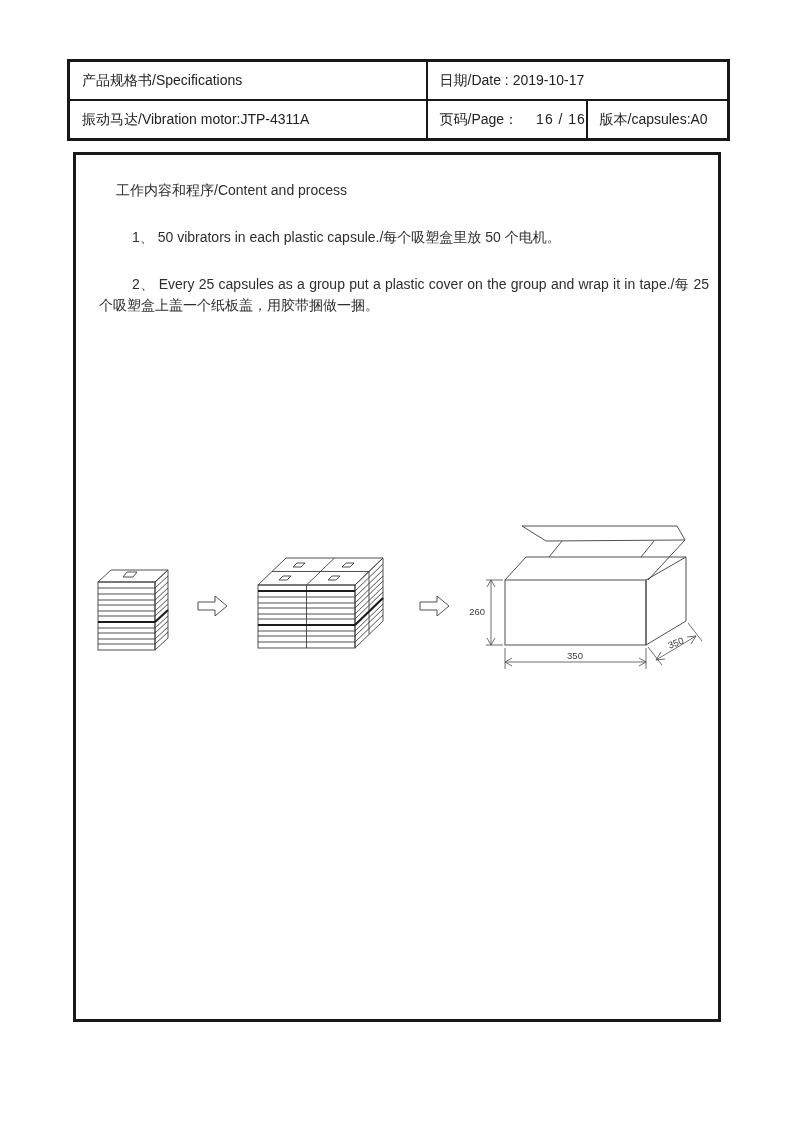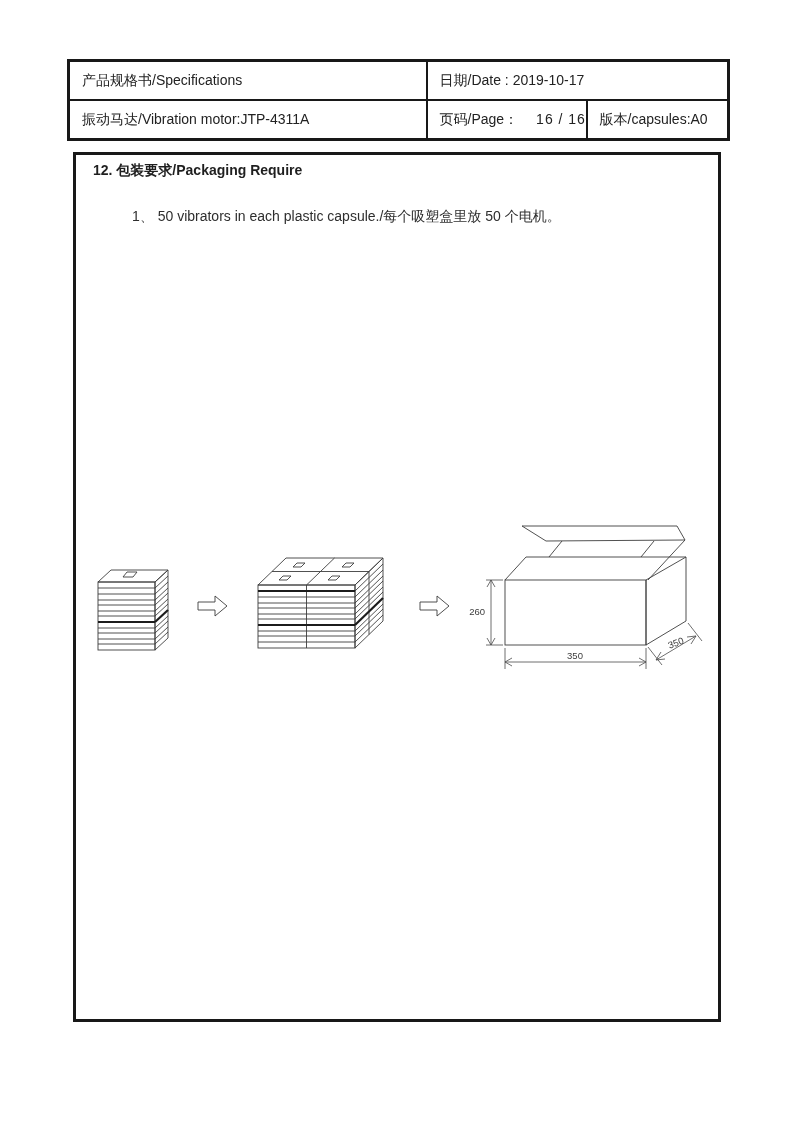--- a/index.html
+++ b/index.html
@@ -88,22 +88,23 @@
       <td>
         <span>页码/Page：</span><span class="page-num-val">16 / 16</span>
       </td>
       <td>版本/capsules:A0</td>
     </tr>
   </tbody>
     </table>
 
   <div class="content-box">
     <div class="content-inner">
-      <div class="sec-title">12. 包装要求/Packaging Require</div>
+      <div class="subtitle">工作内容和程序/Content and process</div>
       <p class="para">1、 50 vibrators in each plastic capsule./每个吸塑盒里放 50 个电机。</p>
+      <p class="para">2、 Every 25 capsules as a group put a plastic cover on the group and wrap it in tape./每 25 个吸塑盒上盖一个纸板盖，用胶带捆做一捆。</p>
     </div>
 
     <svg class="drawing" viewBox="0 0 642 205">
 
       <g>
         <rect class="ln" x="22" y="84" width="57" height="68"></rect>
         <polygon class="ln" points="22,84 35,72 92,72 79,84"></polygon>
         <polygon class="ln" points="79,84 92,72 92,140 79,152"></polygon>
         <polygon class="ln" points="47,79 51,74 61,74 57,79"></polygon>
         <line class="ln" x1="22" y1="90" x2="79" y2="90"></line>

